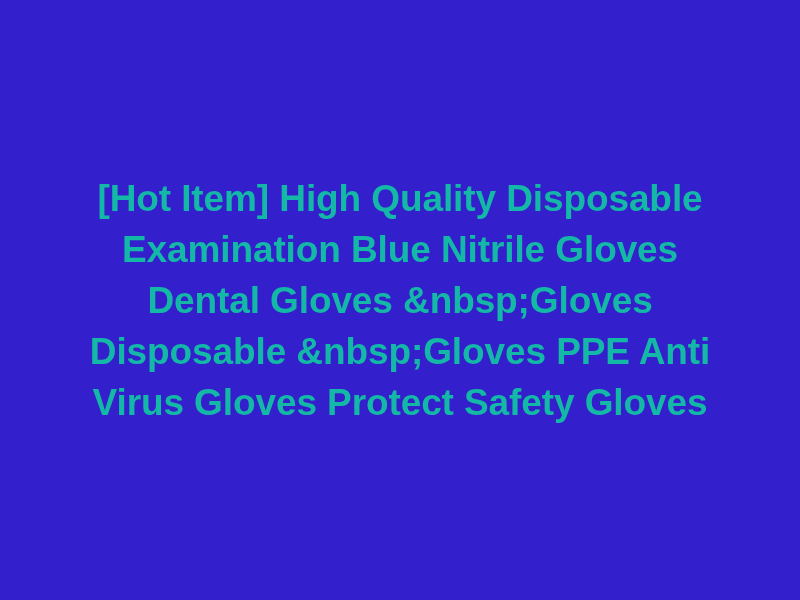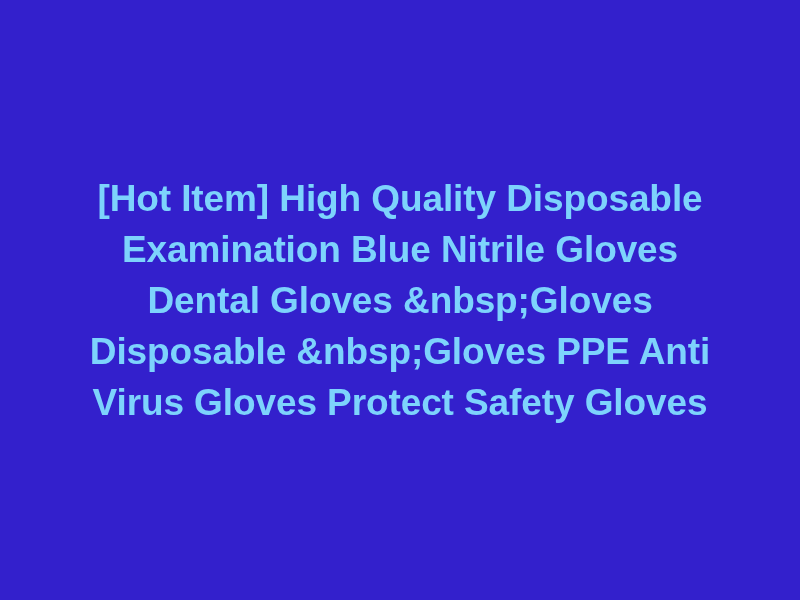--- a/index.html
+++ b/index.html
@@ -34,21 +34,21 @@
   }
 
   #product-title {
     margin: 0;
     padding: 0;
     font-family: "Liberation Sans", "DejaVu Sans", sans-serif;
     font-size: 37px;
     font-weight: bold;
     line-height: 51px;
     letter-spacing: -0.1px;
-    color: #7dd3fc;
+    color: #14b8a6;
     text-align: center;
     word-wrap: break-word;
     overflow-wrap: break-word;
     white-space: normal;
   }
 </style>
 </head>
 <body>
 
 <div id="title-card">

